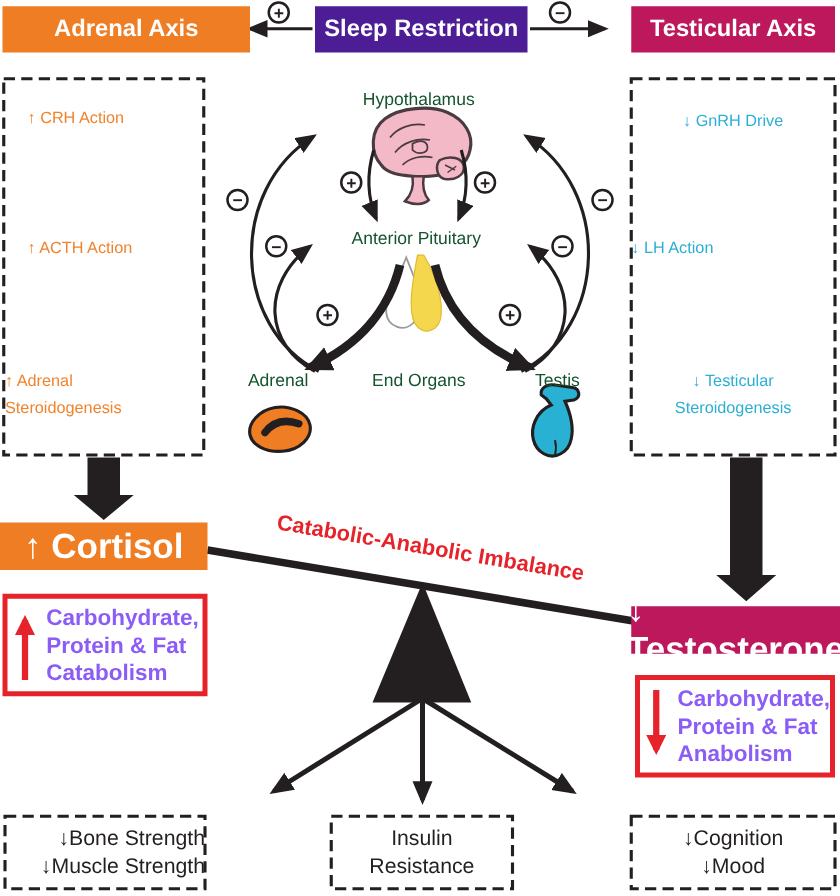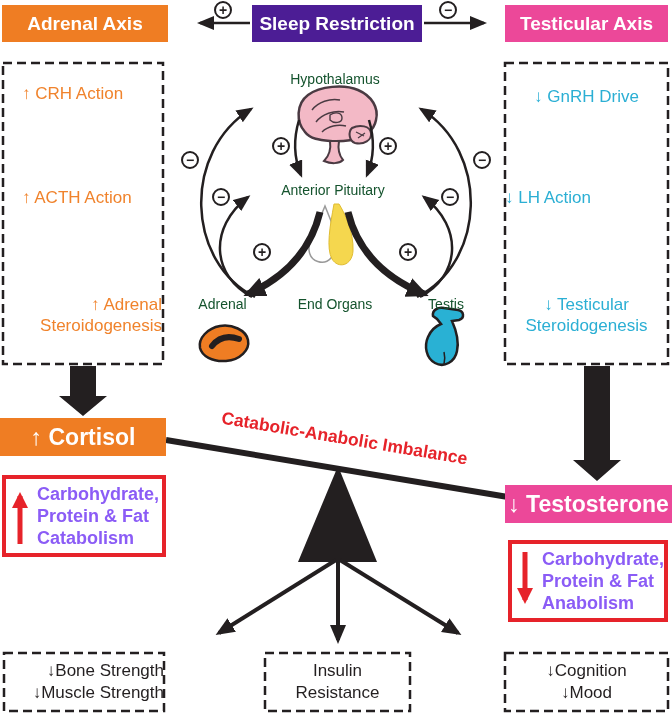--- a/index.html
+++ b/index.html
@@ -5,31 +5,31 @@
   html,body{margin:0;padding:0;background:#fff;}
   #canvas{
     position:relative;width:672px;height:717px;background:#fff;overflow:hidden;
     font-family:"Liberation Sans","DejaVu Sans",sans-serif;color:#231F20;
   }
   .abs{position:absolute;}
   svg#artwork{position:absolute;left:0;top:0;width:672px;height:717px;}
   .hdr{display:flex;align-items:center;justify-content:center;
        color:#fff;font-weight:bold;font-size:19px;}
   .hdr-orange{background:#EF7D23;}
-  .hdr-cyan{background:#ec4899;}
+  .hdr-cyan{background:#be185d;}
   .hdr-black{background:#4c1d95;}
   .sign{width:18px;height:18px;border:2px solid #231F20;border-radius:50%;
         background:#fff;display:flex;align-items:center;justify-content:center;
         font-size:14px;font-weight:bold;line-height:14px;box-sizing:border-box;}
-  .panel-item{font-size:17px;white-space:pre-line;line-height:20.5px;}
+  .panel-item{font-size:13px;white-space:pre-line;line-height:20.5px;}
   .panel-orange{color:#F0832C;}
   .panel-cyan{color:#2BAFD4;}
   .core-label{font-size:14px;color:#14532d;text-align:center;}
   .result-box{display:flex;align-items:center;justify-content:center;
-              color:#fff;font-weight:bold;font-size:23px;}
+              color:#fff;font-weight:bold;font-size:28px;}
   .red-box{border:4px solid #E6232A;box-sizing:border-box;display:flex;align-items:center;}
   .red-box .red-text{color:#8b5cf6;font-weight:bold;font-size:18px;
                      line-height:22px;white-space:pre-line;}
   .imbalance{color:#E6232A;font-weight:bold;font-size:17.5px;text-align:center;
              transform:rotate(9.5deg);transform-origin:center;}
   .bottom-box{display:flex;flex-direction:column;justify-content:center;
               font-size:17px;line-height:22px;}
   .bb-center{align-items:center;text-align:center;}
   .bb-left{align-items:flex-end;padding-left:9px;box-sizing:border-box;}
 </style>
@@ -111,21 +111,21 @@
     <polygon points="338,466 298,562 377,562" fill="#231F20"></polygon>
 
     <line x1="336" y1="560" x2="219" y2="633" stroke="#231F20" stroke-width="4" marker-end="url(#headMed2)"></line>
     <line x1="338" y1="560" x2="338" y2="640" stroke="#231F20" stroke-width="4" marker-end="url(#headMed2)"></line>
     <line x1="340" y1="560" x2="458" y2="633" stroke="#231F20" stroke-width="4" marker-end="url(#headMed2)"></line>
 
     <line x1="20" y1="544" x2="20" y2="496" stroke="#E6232A" stroke-width="5" marker-end="url(#headRed)"></line>
     <line x1="525" y1="552" x2="525" y2="600" stroke="#E6232A" stroke-width="5" marker-end="url(#headRed)"></line>
   </svg>
 
-  <div class="abs hdr hdr-orange" style="left:2px;top:5px;width:166px;height:37px;">
+  <div class="abs hdr hdr-orange" style="left:2px;top:5px;width:198px;height:37px;">
     <span>Adrenal Axis</span>
   </div>
   <div class="abs hdr hdr-black" style="left:252px;top:5px;width:170px;height:37px;">
     <span>Sleep Restriction</span>
   </div>
   <div class="abs hdr hdr-cyan" style="left:505px;top:5px;width:163px;height:37px;">
     <span>Testicular Axis</span>
   </div>
 
   <div class="abs sign" style="left:214px;top:1px;">+</div>
@@ -134,21 +134,21 @@
   <div class="abs sign" style="left:379px;top:137px;">+</div>
   <div class="abs sign" style="left:181px;top:151px;">−</div>
   <div class="abs sign" style="left:212px;top:188px;">−</div>
   <div class="abs sign" style="left:473px;top:151px;">−</div>
   <div class="abs sign" style="left:441px;top:188px;">−</div>
   <div class="abs sign" style="left:253px;top:243px;">+</div>
   <div class="abs sign" style="left:399px;top:243px;">+</div>
 
   <div class="abs panel-item panel-orange" style="left:22px;top:84px;">↑ CRH Action</div>
   <div class="abs panel-item panel-orange" style="left:22px;top:188px;">↑ ACTH Action</div>
-  <div class="abs panel-item panel-orange" style="left:4px;top:295px;width:158px;text-align:right;">↑ Adrenal
+  <div class="abs panel-item panel-orange" style="left:4px;top:295px;width:158px;text-align:left;">↑ Adrenal
 Steroidogenesis</div>
 
   <div class="abs panel-item panel-cyan" style="left:505px;top:87px;width:163px;text-align:center;">↓ GnRH Drive</div>
   <div class="abs panel-item panel-cyan" style="left:505px;top:188px;width:163px;text-align:left;">↓ LH Action</div>
   <div class="abs panel-item panel-cyan" style="left:505px;top:295px;width:163px;text-align:center;">↓ Testicular
 Steroidogenesis</div>
 
   <div class="abs core-label" style="left:260px;top:71px;width:150px;">Hypothalamus</div>
   <div class="abs core-label" style="left:250px;top:182px;width:166px;">Anterior Pituitary</div>
   <div class="abs core-label" style="left:180px;top:296px;width:85px;">Adrenal</div>

